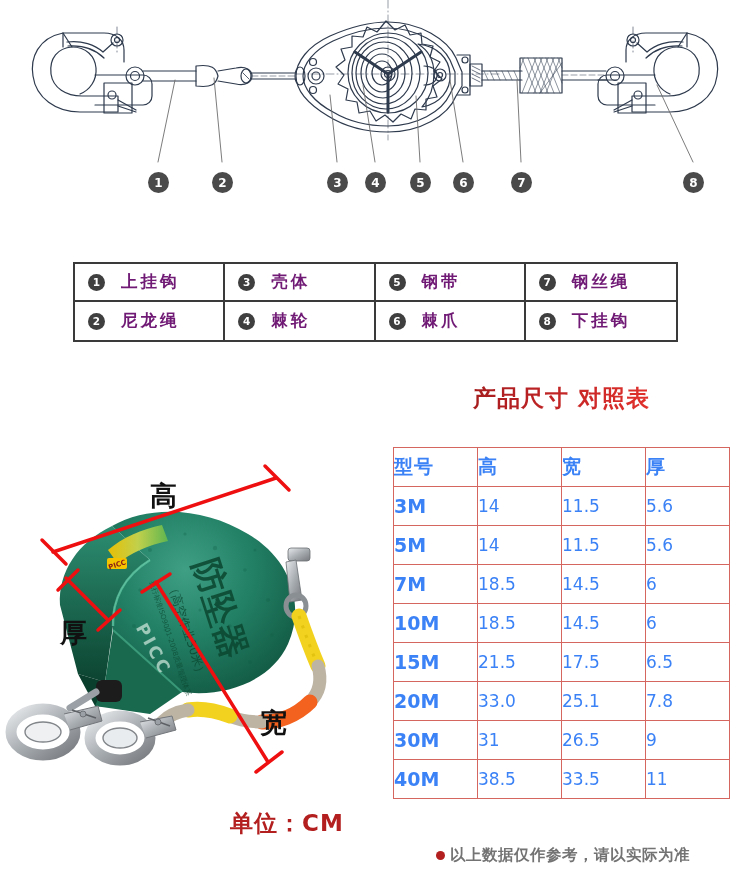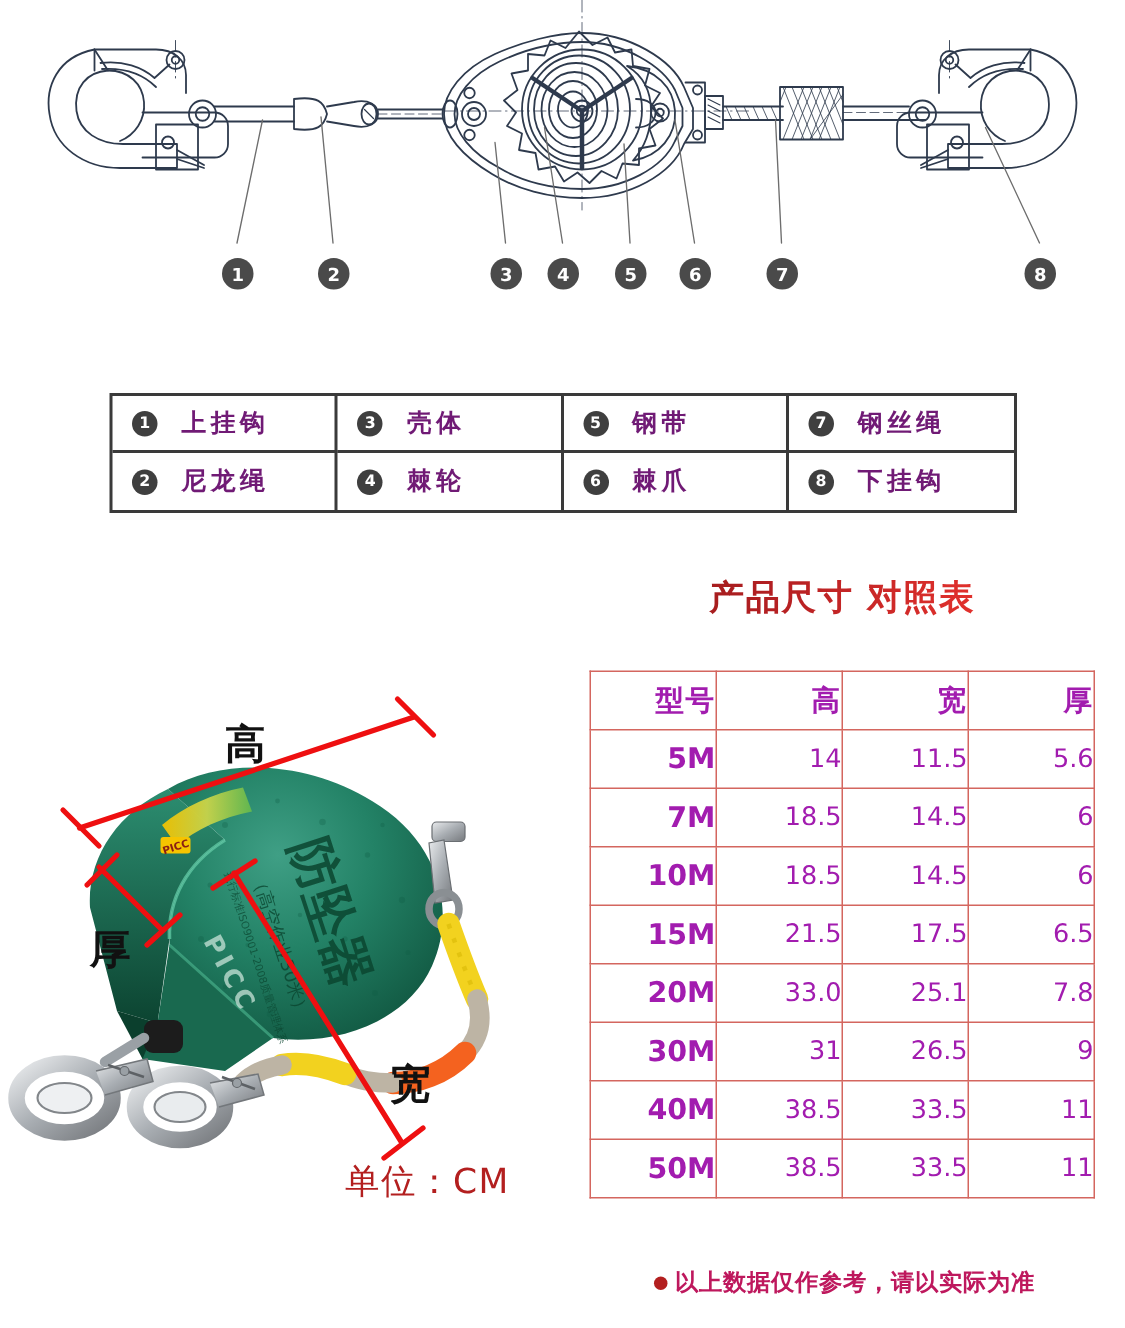--- a/index.html
+++ b/index.html
@@ -80,41 +80,41 @@
   }
   .spec-table{
     position:absolute;left:393px;top:447px;
     width:337px;
     border-collapse:collapse;
     table-layout:fixed;
   }
   .spec-table td,.spec-table th{
     border:1px solid #d4665f;
     height:38px;
-    text-align:right;
+    text-align:left;
     vertical-align:middle;
-    color:#a21caf;
+    color:#3b82f6;
     font-family:"DejaVu Sans","Liberation Sans",sans-serif;
     padding:0;
   }
   .spec-table th{
     font-size:19px;font-weight:bold;
     letter-spacing:1px;
   }
   .spec-table td.model{
     font-size:19px;font-weight:bold;
   }
   .spec-table td.val{
     font-size:17px;font-weight:normal;
   }
   .spec-note{
     position:absolute;left:393px;top:845px;width:340px;
     text-align:center;
     font-size:15.5px;font-weight:bold;
-    color:#be185d;
+    color:#737373;
     letter-spacing:0.5px;
     font-family:"DejaVu Sans","Liberation Sans",sans-serif;
     white-space:nowrap;
   }
   .spec-note .dot{
     display:inline-block;width:9px;height:9px;border-radius:50%;
     background:#b31f1f;margin-right:5px;vertical-align:middle;
   }
 
   
@@ -125,22 +125,22 @@
     position:absolute;
     font-size:27px;font-weight:bold;color:#111;
     font-family:"DejaVu Sans","Liberation Sans",sans-serif;
     letter-spacing:0;
   }
   #dim-h{left:150px;top:478px;}
   #dim-t{left:60px;top:615px;}
   #dim-w{left:260px;top:705px;}
 
   .unit{
-    position:absolute;left:230px;top:772px;
-    font-size:23px;font-weight:normal;color:#b31f1f;
+    position:absolute;left:230px;top:808px;
+    font-size:23px;font-weight:bold;color:#b31f1f;
     letter-spacing:1px;
     font-family:"DejaVu Sans","Liberation Sans",sans-serif;
   }
 </style>
 </head>
 <body>
 
 <div class="page">
 
   <div class="diagram">
@@ -461,20 +461,26 @@
     <thead>
       <tr>
         <th>型号</th>
         <th>高</th>
         <th>宽</th>
         <th>厚</th>
       </tr>
     </thead>
     <tbody>
       <tr>
+        <td class="model">3M</td>
+        <td class="val">14</td>
+        <td class="val">11.5</td>
+        <td class="val">5.6</td>
+      </tr>
+      <tr>
         <td class="model">5M</td>
         <td class="val">14</td>
         <td class="val">11.5</td>
         <td class="val">5.6</td>
       </tr>
       <tr>
         <td class="model">7M</td>
         <td class="val">18.5</td>
         <td class="val">14.5</td>
         <td class="val">6</td>
@@ -502,26 +508,20 @@
         <td class="val">31</td>
         <td class="val">26.5</td>
         <td class="val">9</td>
       </tr>
       <tr>
         <td class="model">40M</td>
         <td class="val">38.5</td>
         <td class="val">33.5</td>
         <td class="val">11</td>
       </tr>
-      <tr>
-        <td class="model">50M</td>
-        <td class="val">38.5</td>
-        <td class="val">33.5</td>
-        <td class="val">11</td>
-      </tr>
     </tbody>
   </table>
 
   <div class="spec-note">
     <span class="dot"></span><span>以上数据仅作参考，请以实际为准</span>
   </div>
 
 </div>
 
 </body></html>

